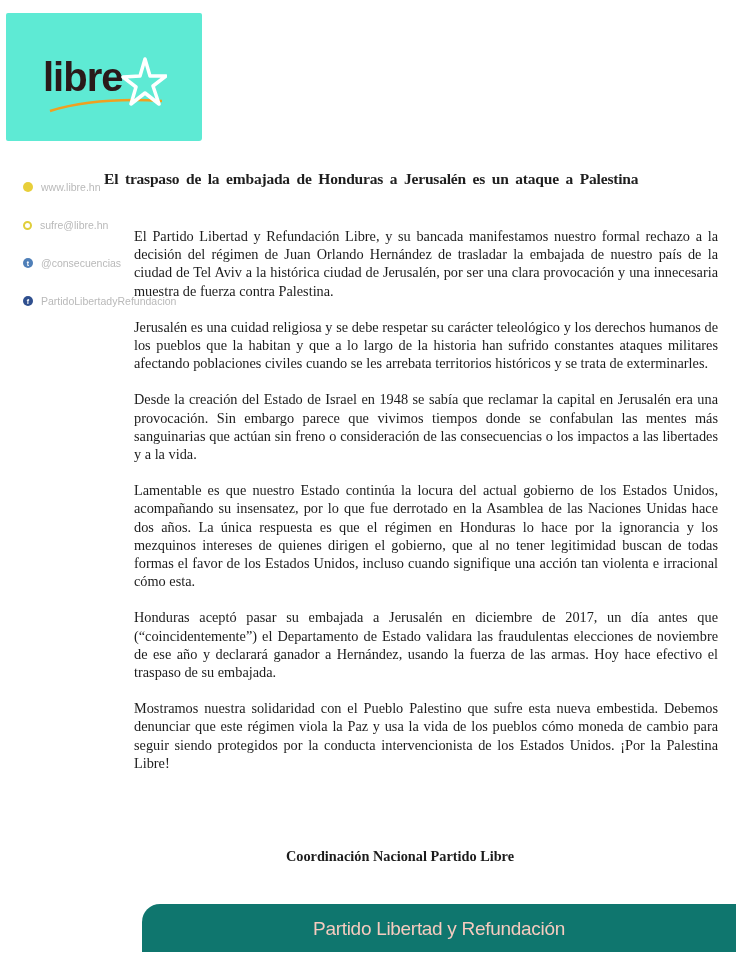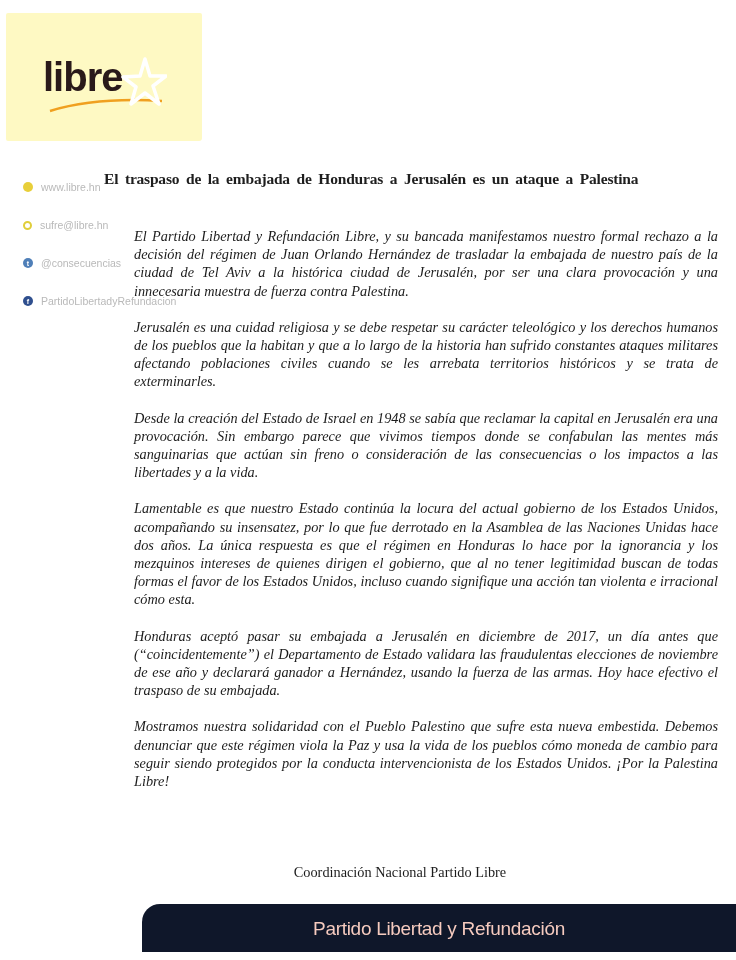--- a/index.html
+++ b/index.html
@@ -1,38 +1,38 @@
 <!DOCTYPE html>
 <html><head>
 <meta charset="utf-8">
 <style>
   html, body { margin: 0; padding: 0; background: #ffffff; }
   body { width: 736px; height: 960px; position: relative; overflow: hidden; font-family: "DejaVu Serif", serif; color: #1e1e1e; }
 
-  .logo-box { position: absolute; left: 6px; top: 13px; width: 196px; height: 128px; background: #fef9c3; border-radius: 2px 2px 3px 2px; }
+  .logo-box { position: absolute; left: 6px; top: 13px; width: 196px; height: 128px; background: #5eead4; border-radius: 2px 2px 3px 2px; }
   .logo-word { position: absolute; left: 37px; top: 44px; font-family: "Liberation Sans", sans-serif; font-weight: bold; font-size: 40px; letter-spacing: -1px; color: #2a1a1a; line-height: 1; }
   .logo-swoosh { position: absolute; left: 40px; top: 82px; width: 120px; height: 20px; }
   .logo-star { position: absolute; left: 115px; top: 44px; width: 46px; height: 50px; }
 
   .contacts { position: absolute; left: 23px; top: 157px; font-family: "Liberation Sans", sans-serif; font-size: 10.5px; color: #b9b9b9; }
   .contact-row { display: flex; align-items: center; height: 16px; margin-bottom: 2px; margin-top: 22px; }
   .c-icon { width: 10px; height: 10px; border-radius: 50%; margin-right: 8px; display: inline-flex; align-items: center; justify-content: center; font-size: 7px; color: #fff; font-weight: bold; }
   .c-web { background: #e8cf3a; }
   .c-mail { background: #fff; border: 2.5px solid #e0ce3b; width: 5px; height: 5px; }
   .c-tw { background: #4f7fb8; }
   .c-fb { background: #2f4f8e; }
 
   .content { position: absolute; left: 104px; top: 169px; width: 614px; }
   .title { font-family: Liberation Serif, serif; font-weight: bold; font-size: 15.5px; line-height: 19px; margin: 0; text-align: justify; letter-spacing: -0.2px; word-spacing: 3px; }
-  .body { position: absolute; left: 134px; top: 227px; width: 584px; font-family: "Liberation Serif", serif; font-size: 14.3px; line-height: 18.2px; color: #1c1c1c; font-style: italic; }
+  .body { position: absolute; left: 134px; top: 227px; width: 584px; font-family: "Liberation Serif", serif; font-size: 14.3px; line-height: 18.2px; color: #1c1c1c; }
   .body p { margin: 0 0 18px 0; text-align: justify; }
   .sign { position: absolute; left: 134px; top: 847px; width: 532px; text-align: center; font-family: "Liberation Serif", serif; font-size: 14.3px; line-height: 18px; color: #1c1c1c; }
-  .sign .org { font-weight: normal; margin-top: 16px; }
+  .sign .org { font-weight: bold; }
 
-  .footer-banner { position: absolute; left: 142px; top: 904px; width: 594px; height: 48px; background: #0f172a; border-top-left-radius: 18px; }
+  .footer-banner { position: absolute; left: 142px; top: 904px; width: 594px; height: 48px; background: #0f766e; border-top-left-radius: 18px; }
   .footer-text { position: absolute; left: 0; right: 0; top: 14px; text-align: center; font-family: "Liberation Sans", sans-serif; font-size: 19px; color: #f6cbbf; letter-spacing: -0.3px; }
 </style>
 </head>
 <body>
 
 <div class="logo-box">
   <span class="logo-word">libre</span>
   <svg class="logo-swoosh" viewBox="0 0 120 20">
     <path d="M4 16 Q50 2 116 6" stroke="#f0a020" stroke-width="2.5" fill="none"></path>
   </svg>

